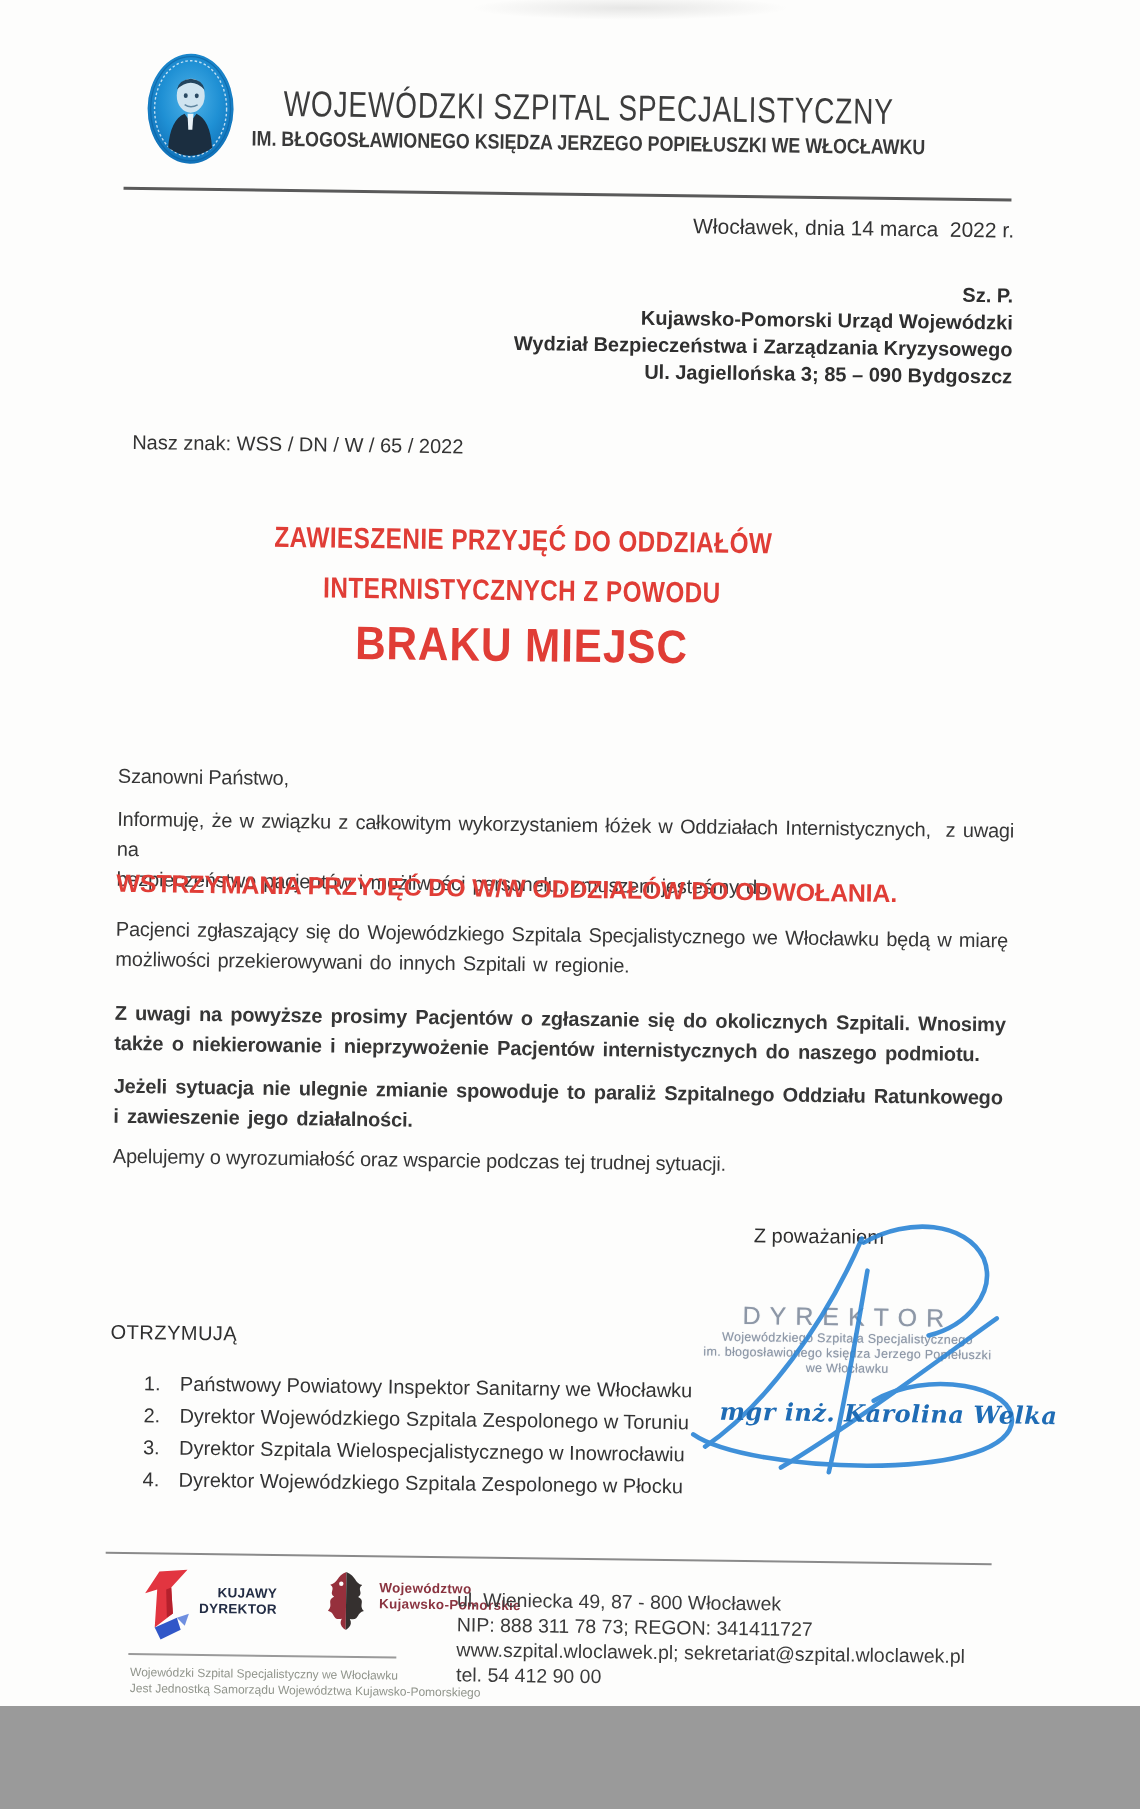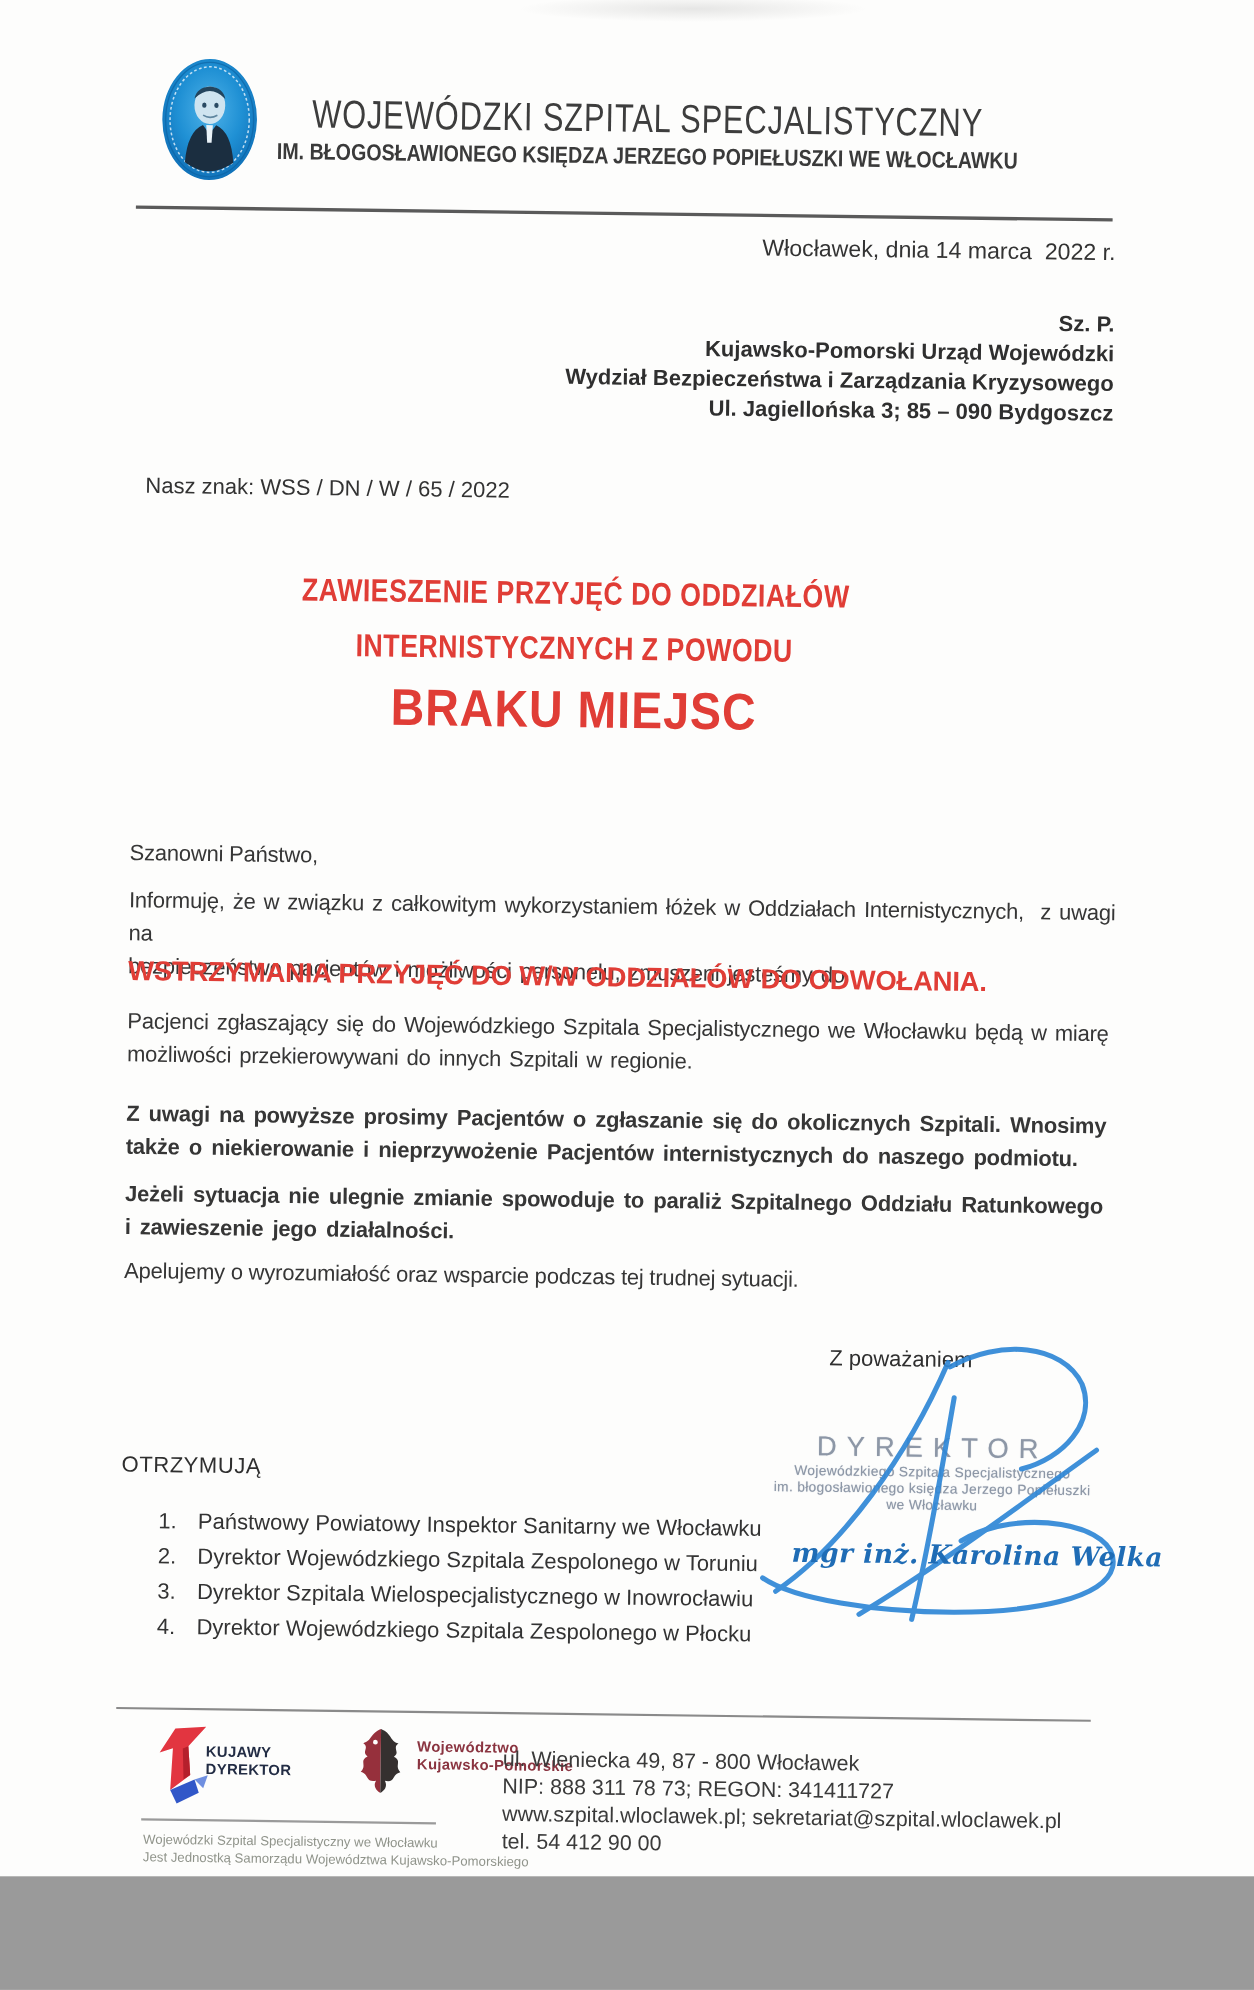--- a/index.html
+++ b/index.html
@@ -142,21 +142,21 @@
     <div class="abs rule2" style="left:126px;top:1551px;width:886px;"></div>
 
     <div class="abs" style="left:158px;top:1566px;width:58px;height:76px;">
       <svg width="58" height="76" viewBox="0 0 58 76">
         <path d="M22 4 L50 2 L34 20 L36 46 L18 60 L20 22 L8 26 Z" fill="#e23540"></path>
         <path d="M34 20 L36 46 L30 50 L29 22 Z" fill="#b5202c"></path>
         <path d="M18 60 L40 50 L44 62 L24 72 Z" fill="#3157c8"></path>
         <path d="M40 50 L52 46 L48 58 Z" fill="#6f8fe0"></path>
       </svg>
     </div>
-    <div class="abs lglbl" style="left:208px;top:1583px;color:#222c44;">
+    <div class="abs lglbl" style="left:220px;top:1583px;color:#222c44;text-align:right;">
       <div>KUJAWY</div>
       <div>DYREKTOR</div>
     </div>
 
     <div class="abs" style="left:342px;top:1566px;width:50px;height:64px;">
       <svg width="50" height="64" viewBox="0 0 50 64">
         <path d="M25 2 C15 6 17 13 9 15 C15 19 7 23 13 27 C5 31 13 35 7 41 C15 43 11 51 21 49 C17 56 25 60 25 60 Z" fill="#96303c"></path>
         <path d="M25 2 C35 6 33 13 41 15 C35 19 43 23 37 27 C45 31 37 35 43 41 C35 43 39 51 29 49 C33 56 25 60 25 60 Z" fill="#35302f"></path>
         <circle cx="20" cy="14" r="2.2" fill="#fdfdfc"></circle>
       </svg>

